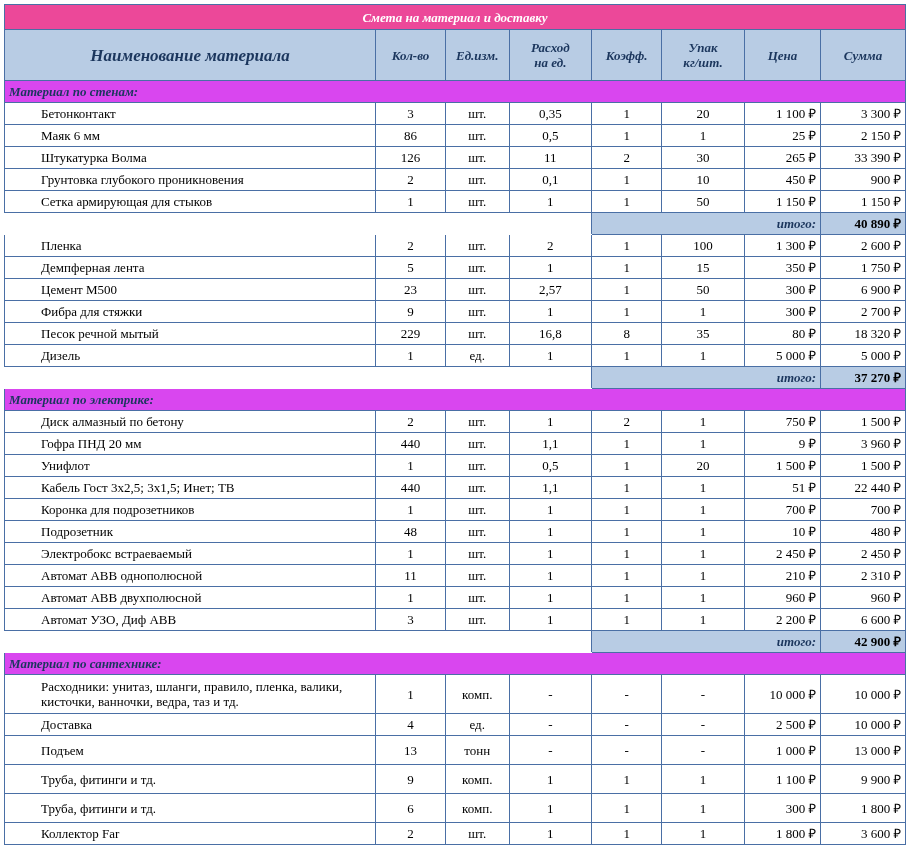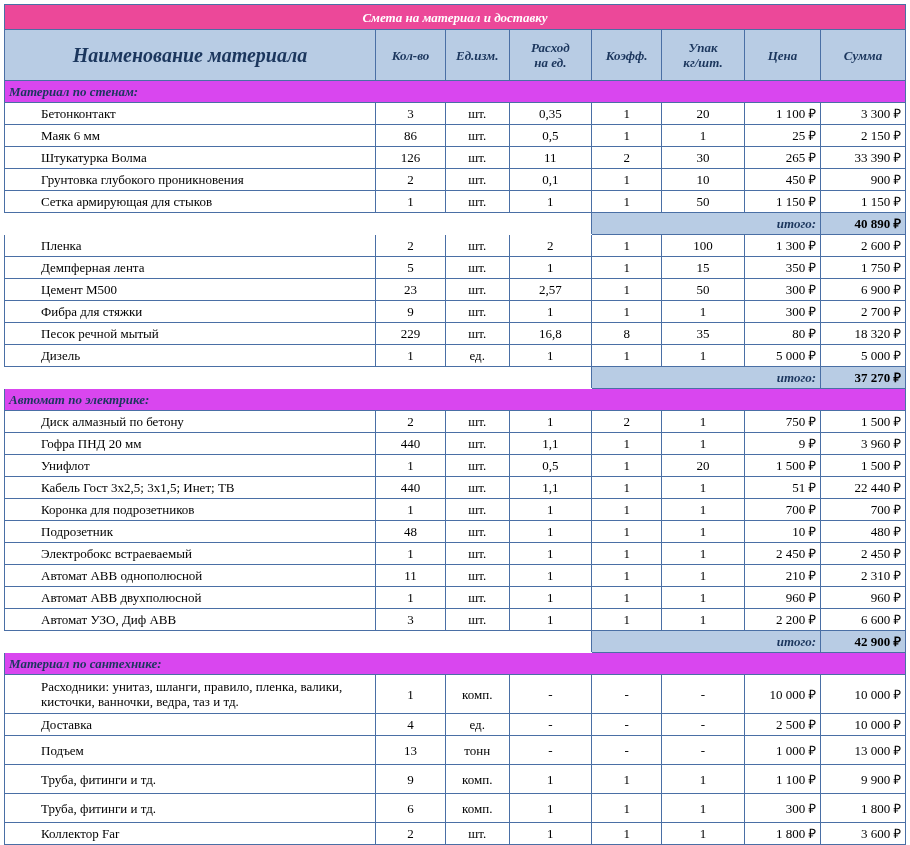--- a/index.html
+++ b/index.html
@@ -50,21 +50,21 @@
     color: #1b365d;
     text-align: center;
     font-weight: bold;
     font-style: italic;
     font-size: 14px;
     height: 48px;
     line-height: 16px;
     border: 1px solid #4a6fa5;
   }
   .header-row td.name-head {
-    font-size: 20px;
+    font-size: 17px;
   }
   
   .section-row td {
     background: #d946ef;
     font-weight: bold;
     font-style: italic;
     font-size: 13.5px;
     height: 19px;
     color: #1b365d;
     text-align: left;
@@ -257,21 +257,21 @@
           <td class="c-num">1</td>
           <td class="c-money">5 000 ₽</td>
           <td class="c-money">5 000 ₽</td>
         </tr>
         <tr class="subtotal-row">
           <td class="blank" colspan="4"></td>
           <td class="label" colspan="3">итого:</td>
           <td class="value">37 270 ₽</td>
         </tr>
         <tr class="section-row">
-          <td colspan="8">Автомат по электрике:</td>
+          <td colspan="8">Материал по электрике:</td>
         </tr>
         <tr class="data-row">
           <td class="c-name">Диск алмазный по бетону</td>
           <td class="c-num">2</td>
           <td class="c-num">шт.</td>
           <td class="c-num">1</td>
           <td class="c-num">2</td>
           <td class="c-num">1</td>
           <td class="c-money">750 ₽</td>
           <td class="c-money">1 500 ₽</td>

